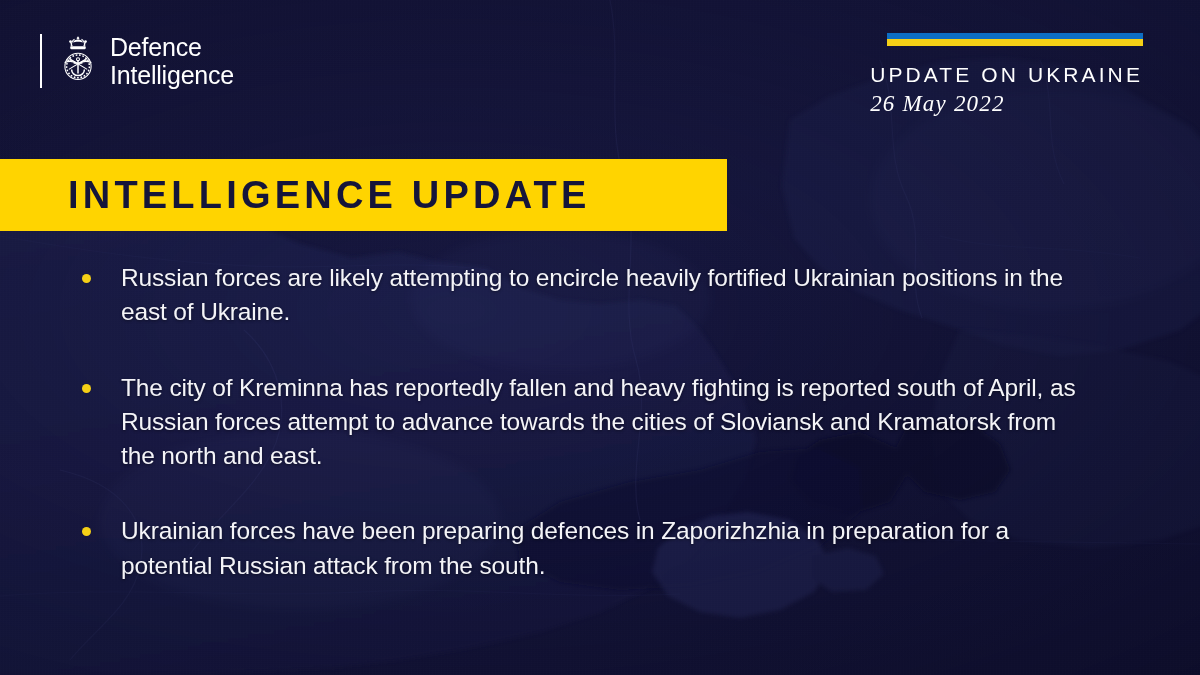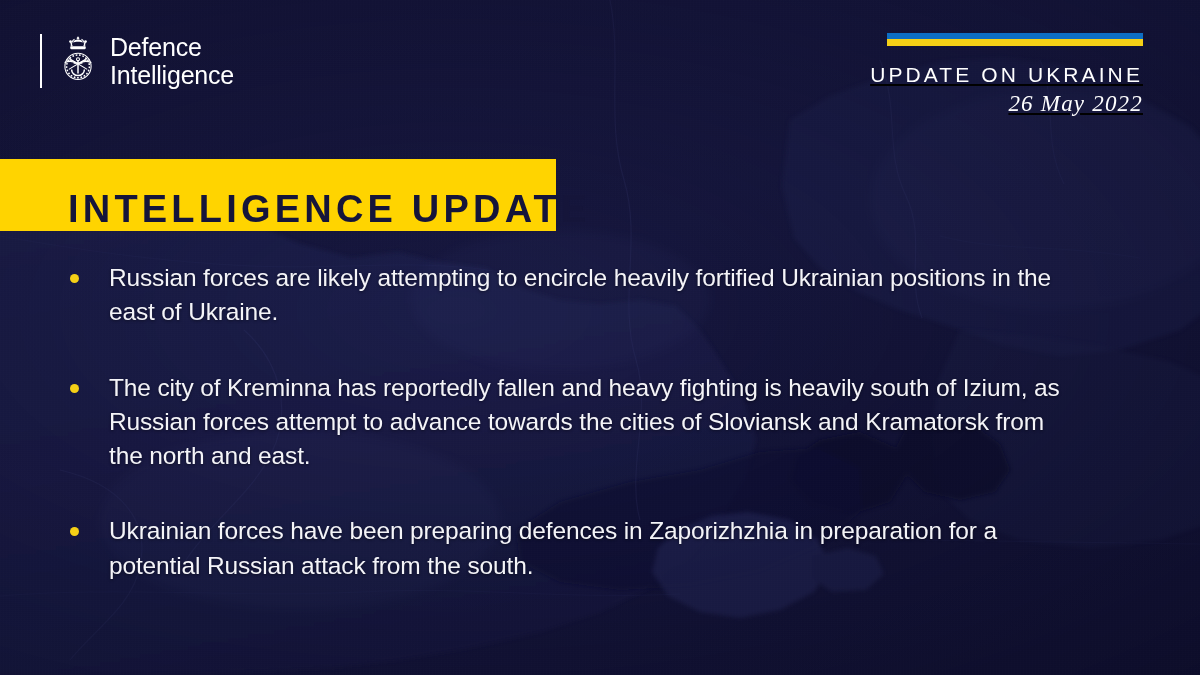--- a/index.html
+++ b/index.html
@@ -54,22 +54,20 @@
     font-size:25px;
     line-height:1.13;
     font-weight:400;
     letter-spacing:-0.2px;
     white-space:nowrap;
   }
 
   
   #update-block {
     position:absolute; right:57px; top:33px;
-    text-align:right;
-    text-decoration:underline;
   }
   #flag-bar {
     width:256px; height:13px;
     margin-left:auto;
     margin-bottom:17px;
   }
   #flag-blue  { height:6px;  background:#0d6ec4; }
   #flag-yellow{ height:7px;  background:#f5d016; }
 
   #update-title {
@@ -87,37 +85,37 @@
     font-size:23px;
     letter-spacing:1.2px;
     line-height:1.25;
     margin-top:2px;
     white-space:nowrap;
   }
 
   
   #banner {
     position:absolute; left:0; top:159px;
-    width:556px; height:72px;
+    width:727px; height:72px;
     background:#ffd400;
-    display:flex; align-items:flex-end;
+    display:flex; align-items:center;
   }
   #banner-text {
     margin-left:68px;
     color:#15153a;
     font-size:38px;
     font-weight:700;
     letter-spacing:4.2px;
     white-space:nowrap;
   }
 
   
   #bullets {
     position:absolute;
-    left:70px; top:261px;
+    left:82px; top:261px;
     width:1010px;
   }
   .bullet-row {
     display:flex;
     margin-bottom:41px;
   }
   .bullet-row:last-child { margin-bottom:0; }
   .dot {
     flex:none;
     width:9px; height:9px;
@@ -270,21 +268,21 @@
 
   <div id="bullets">
 
     <div class="bullet-row">
       <div class="dot"></div>
       <div class="bullet-text">Russian forces are likely attempting to encircle heavily fortified Ukrainian positions in the east of Ukraine.</div>
     </div>
 
     <div class="bullet-row">
       <div class="dot"></div>
-      <div class="bullet-text">The city of Kreminna has reportedly fallen and heavy fighting is heavily south of Izium, as Russian forces attempt to advance towards the cities of Sloviansk and Kramatorsk from the north and east.</div>
+      <div class="bullet-text">The city of Kreminna has reportedly fallen and heavy fighting is reported south of April, as Russian forces attempt to advance towards the cities of Sloviansk and Kramatorsk from the north and east.</div>
     </div>
 
     <div class="bullet-row">
       <div class="dot"></div>
       <div class="bullet-text">Ukrainian forces have been preparing defences in Zaporizhzhia in preparation for a potential Russian attack from the south.</div>
     </div>
 
   </div>
 
 </div>

